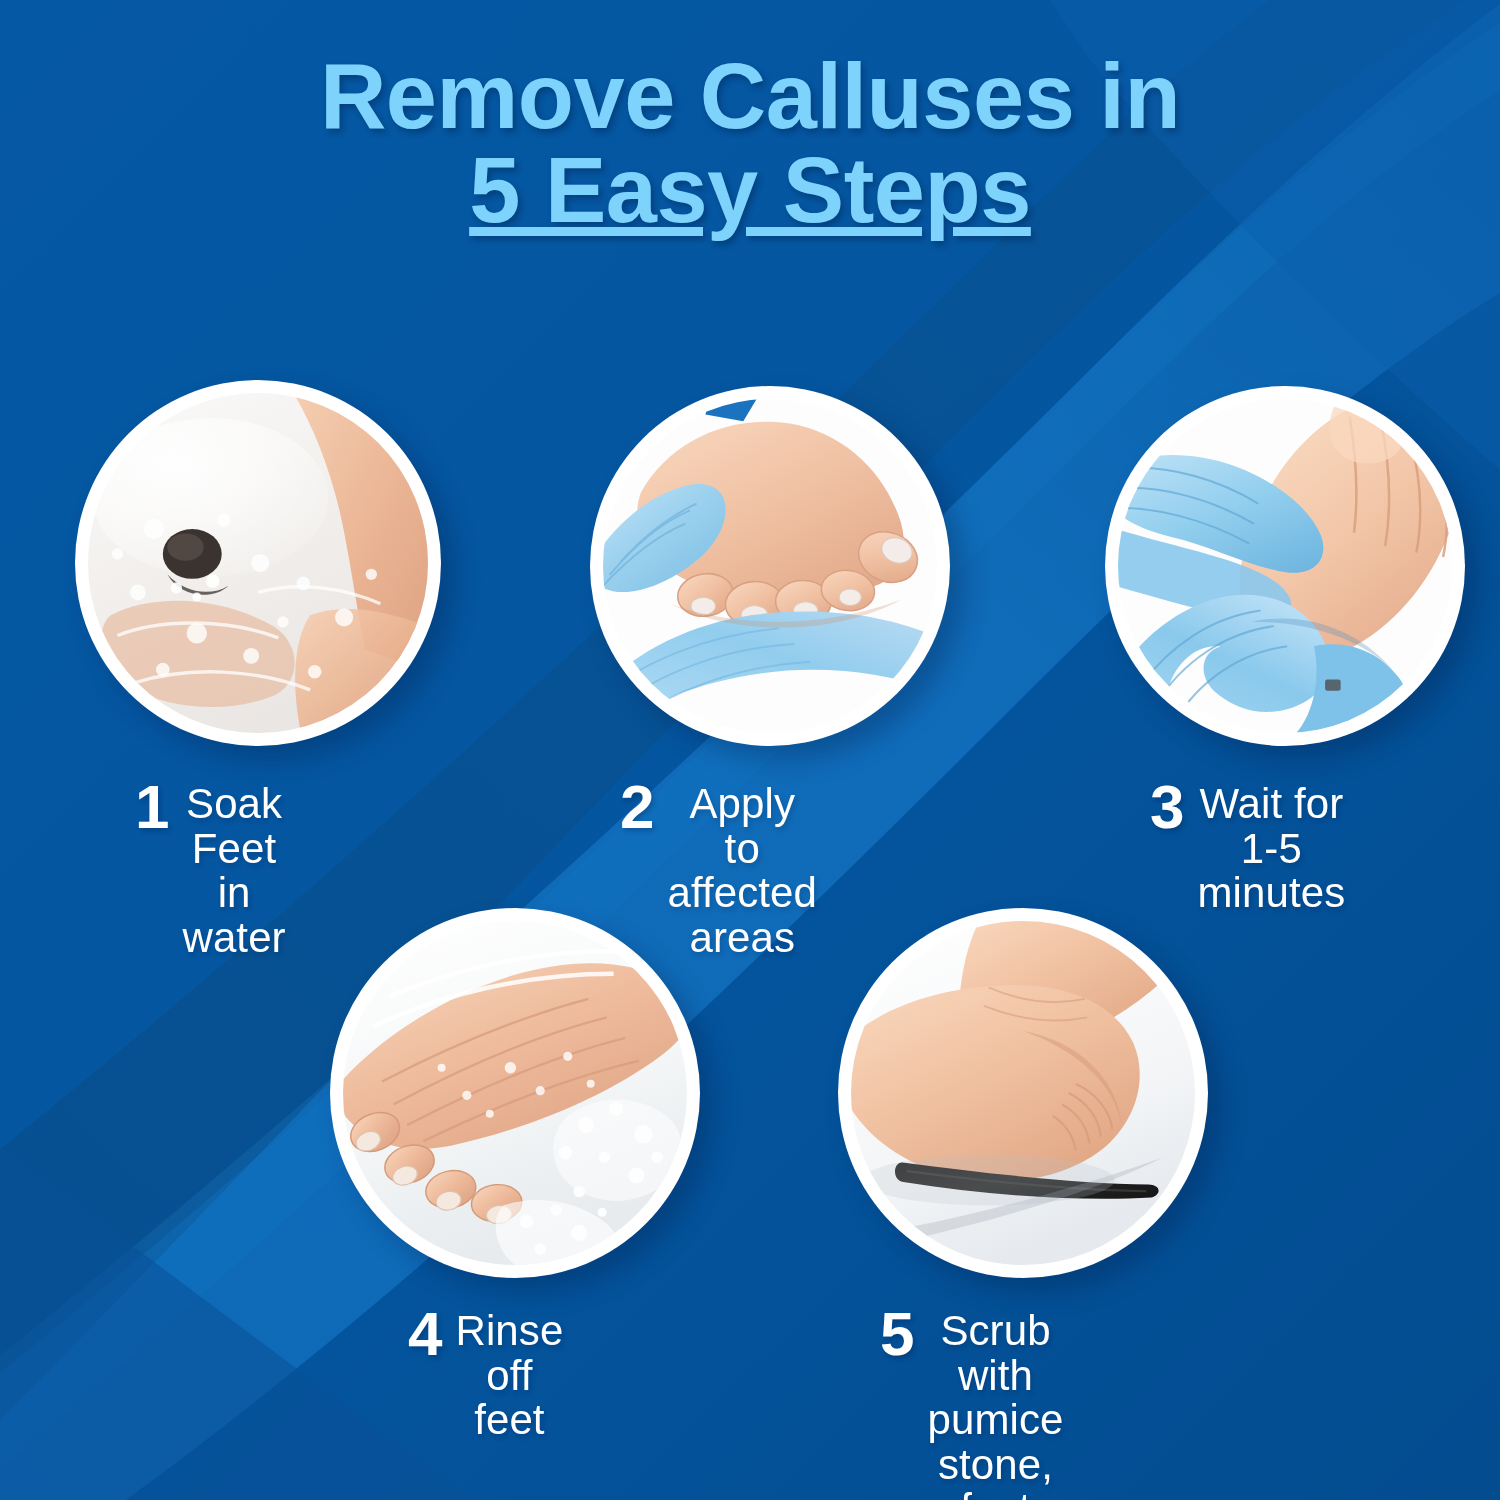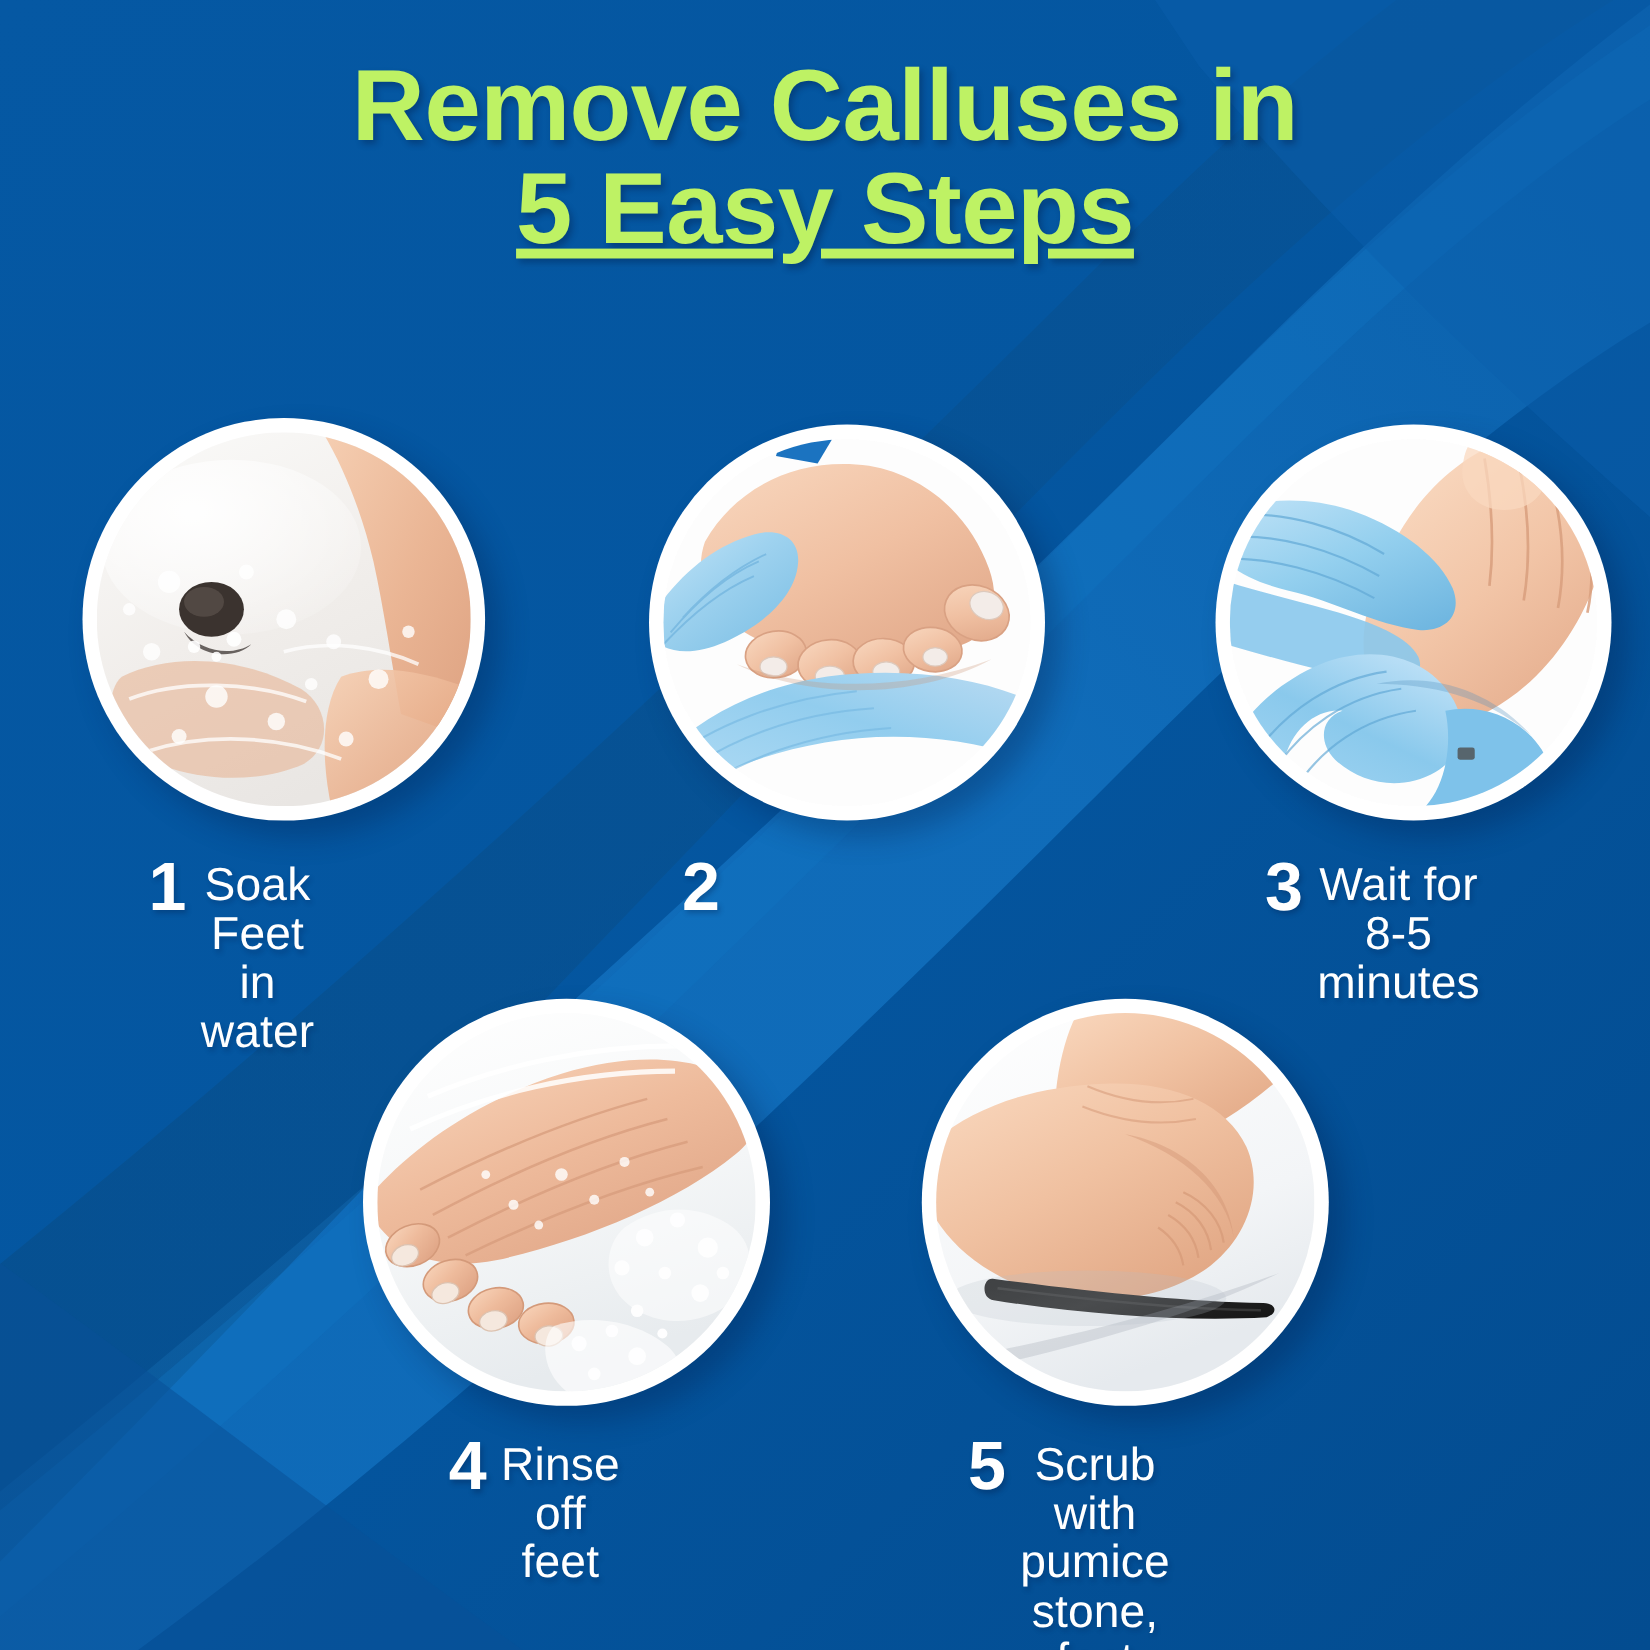--- a/index.html
+++ b/index.html
@@ -11,21 +11,21 @@
   }
   .poster{
     position:relative;width:1500px;height:1500px;overflow:hidden;
     background:#0456A0;
   }
   .bg-layer{position:absolute;inset:0;width:1500px;height:1500px;}
 
   
   .title{
     position:absolute;left:0;top:52px;width:1500px;
-    text-align:center;color:#bef264;
+    text-align:center;color:#7dd3fc;
     font-weight:bold;
     font-size:92px;line-height:0.96;
     letter-spacing:-0.5px;
     text-shadow:3px 4px 6px rgba(0,20,60,0.33);
     z-index:5;
   }
   .title-line{display:block;}
   .title-line-2{margin-top:6px;text-decoration:underline;}
 
   
@@ -264,20 +264,23 @@
               <path d="M20 292 C 62 262, 120 240, 186 236"></path>
               <path d="M2 264 C 40 234, 96 212, 158 206"></path>
             </g>
 
             <path d="M60 184 C 120 206, 200 206, 268 180 C 210 212, 120 214, 60 184 Z" fill="#c98e6e" opacity="0.28"></path>
           </svg>
         </div>
       </div>
       <div class="caption">
         <span class="step-num">2</span>
+        <span class="step-text">Apply to
+affected
+areas</span>
       </div>
     </div>
 
     <div class="step" id="step-3">
       <div class="photo-wrap">
         <div class="photo">
           <svg viewBox="0 0 300 300">
             <defs>
               <linearGradient id="g3skin" x1="0.2" y1="0" x2="0.9" y2="1">
                 <stop offset="0%" stop-color="#fadcc4"></stop>
@@ -336,21 +339,21 @@
 
             <path d="M120 200 C 166 190, 214 206, 246 242 C 212 212, 166 200, 120 200 Z" fill="#4f90be" opacity="0.3"></path>
 
             <rect x="186" y="252" width="14" height="10" rx="2" fill="#4d4d4d" opacity="0.8"></rect>
           </svg>
         </div>
       </div>
       <div class="caption">
         <span class="step-num">3</span>
         <span class="step-text">Wait for
-8-5 minutes</span>
+1-5 minutes</span>
       </div>
     </div>
 
     <div class="step" id="step-4">
       <div class="photo-wrap">
         <div class="photo">
           <svg viewBox="0 0 300 300">
             <defs>
               <linearGradient id="g4bg" x1="0" y1="0" x2="0.3" y2="1">
                 <stop offset="0%" stop-color="#ffffff"></stop>

